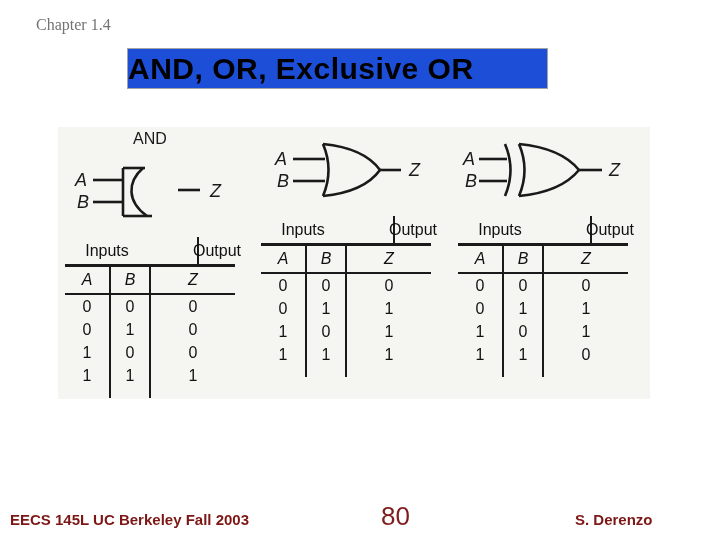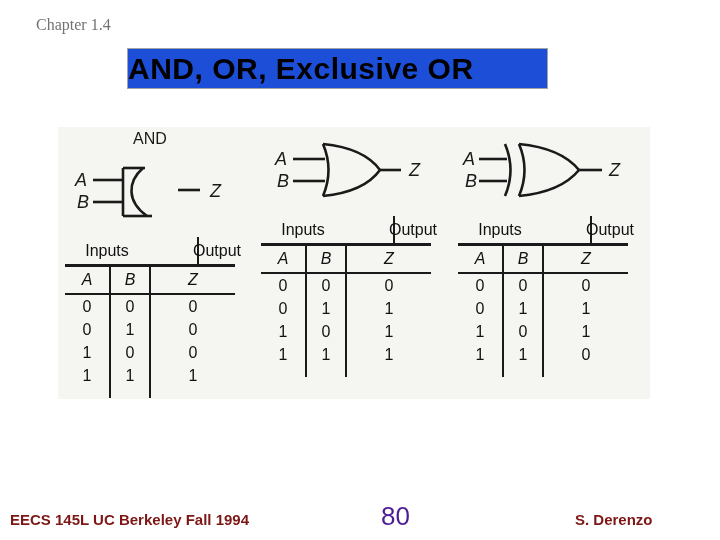--- a/index.html
+++ b/index.html
@@ -161,15 +161,15 @@
       <div class="cell data vL2">1</div>
       <div class="cell data vL2">0</div>
       <div class="cell tail"></div>
       <div class="cell tail vL2"></div>
       <div class="cell tail vL2"></div>
     </div>
   </div>
 
 </div>
 
-<div style="position:absolute;left:10px;top:511px;font-size:15px;font-weight:700;color:#7d1715;">EECS 145L UC Berkeley Fall 1994</div>
-<div style="position:absolute;left:381px;top:501px;font-size:26px;color:#4c1d95;">80</div>
+<div style="position:absolute;left:10px;top:511px;font-size:15px;font-weight:700;color:#7d1715;">EECS 145L UC Berkeley Fall 2003</div>
+<div style="position:absolute;left:381px;top:501px;font-size:26px;color:#7f1d1d;">80</div>
 <div style="position:absolute;left:575px;top:511px;font-size:15px;font-weight:700;color:#7d1715;">S. Derenzo</div>
 
 </body></html>

